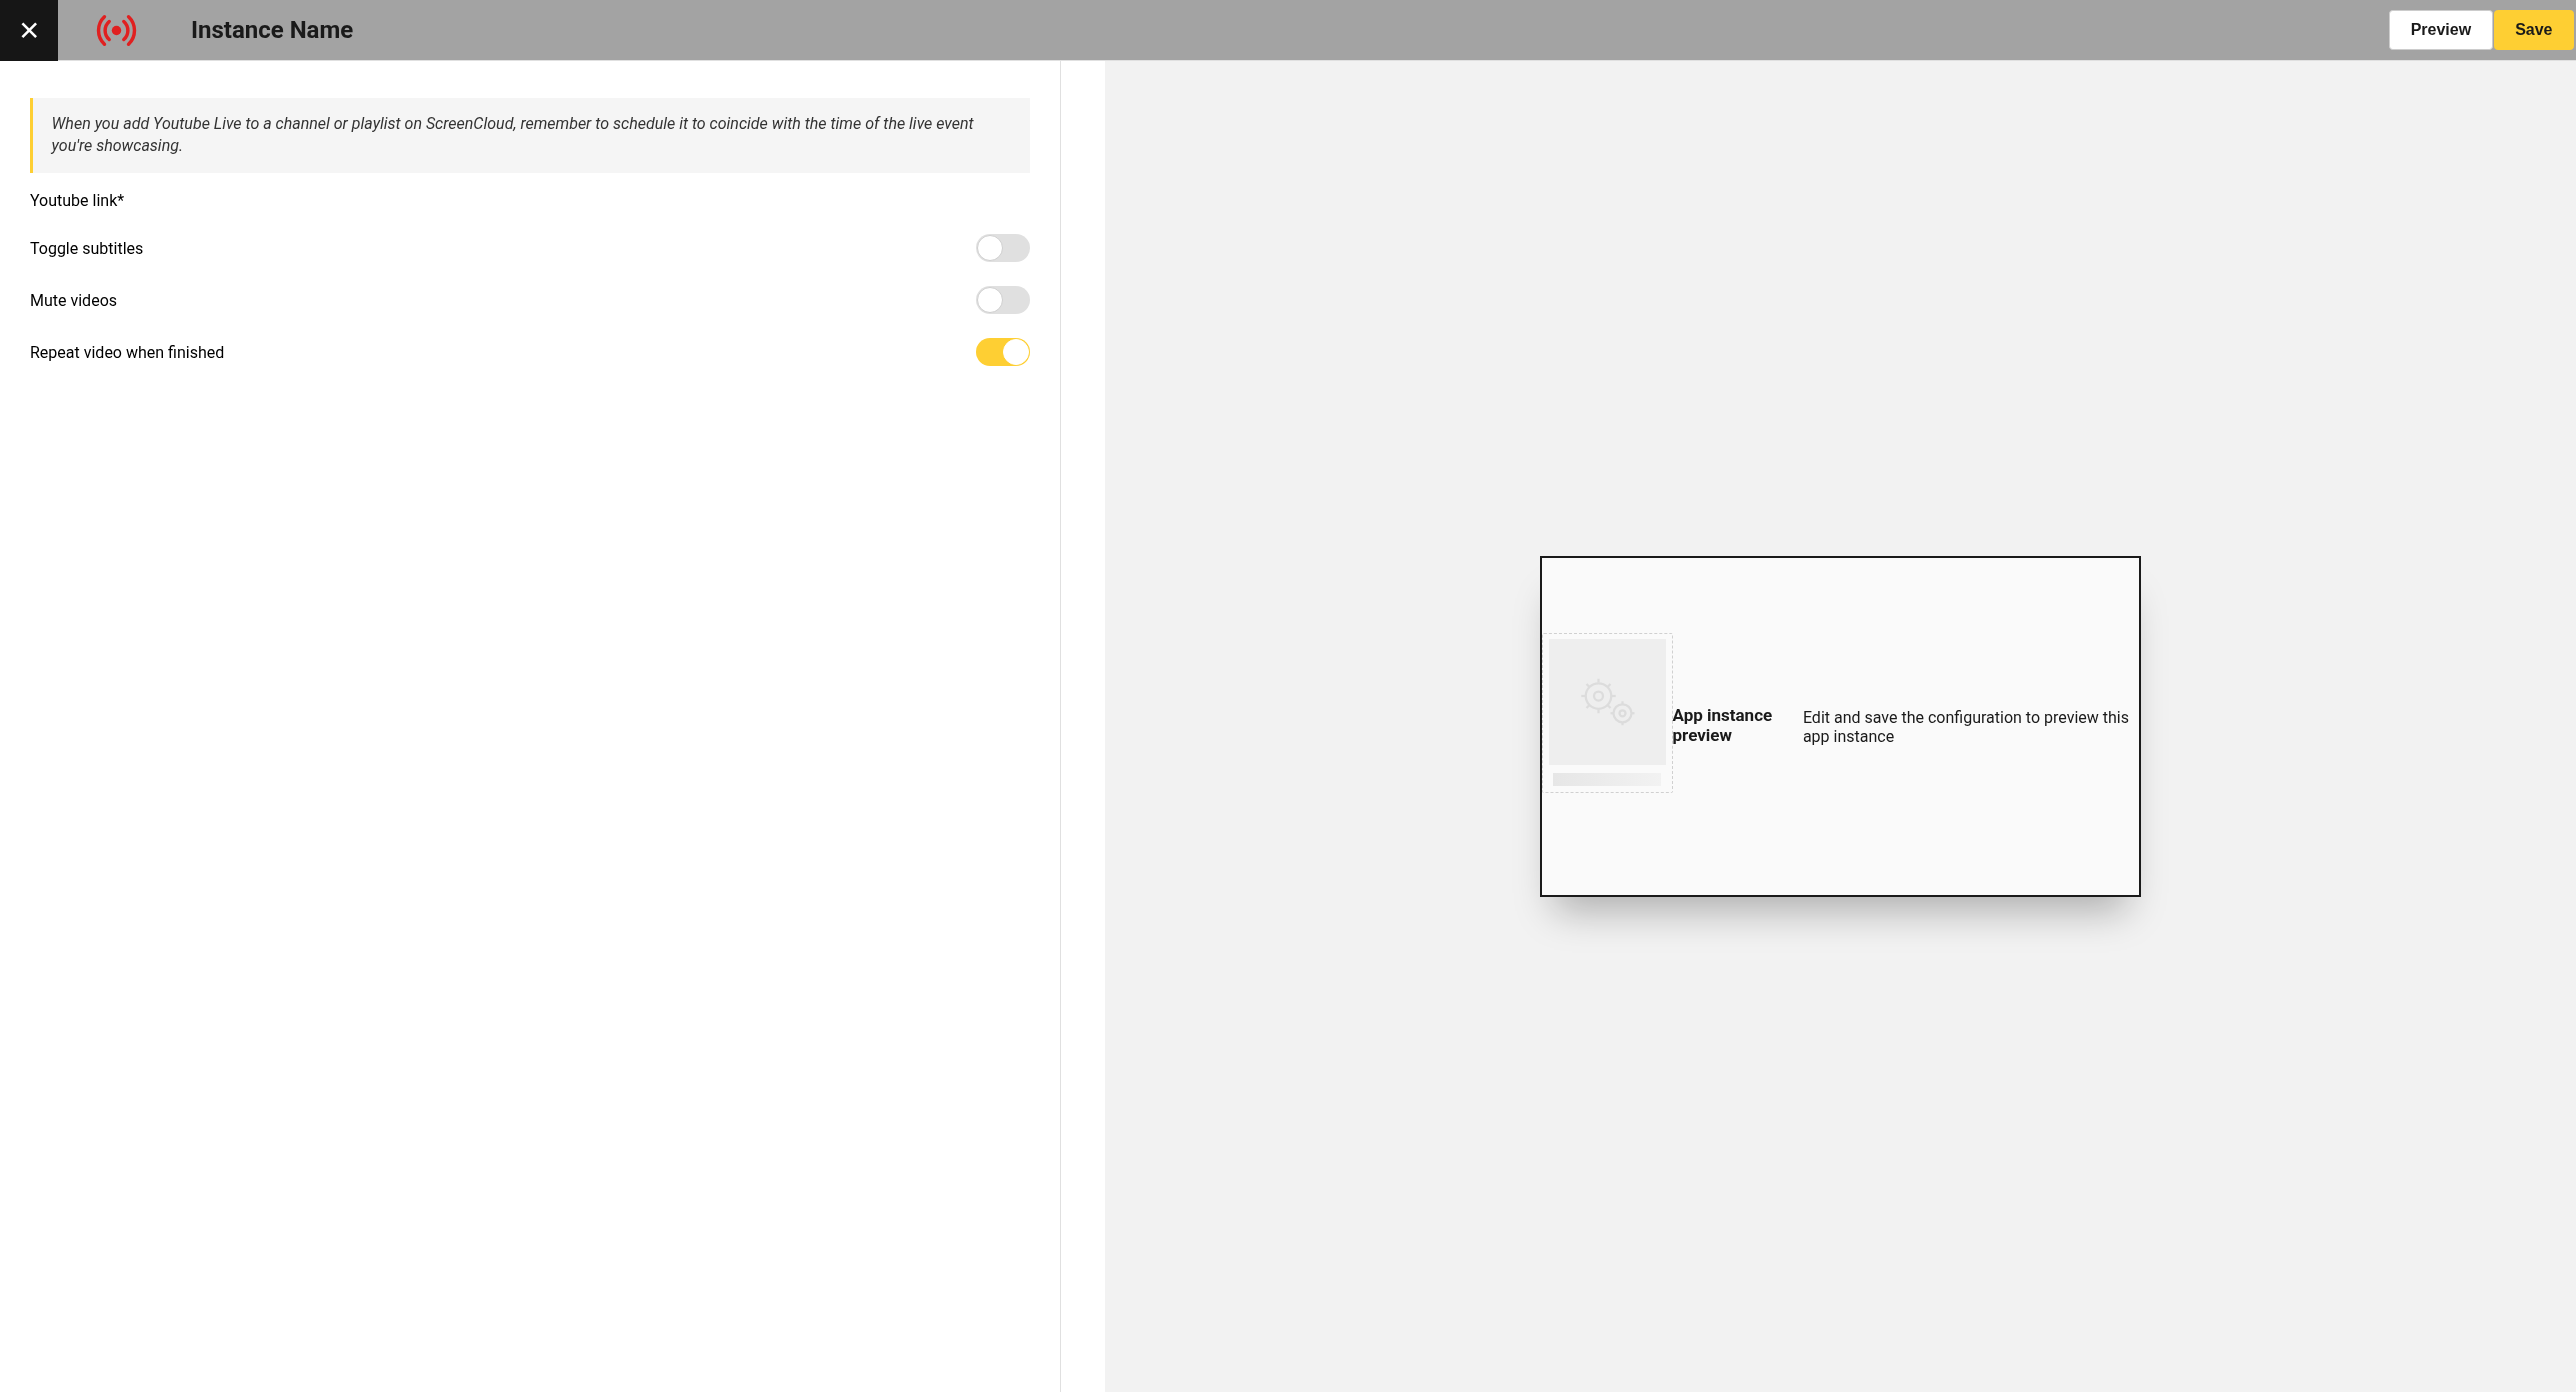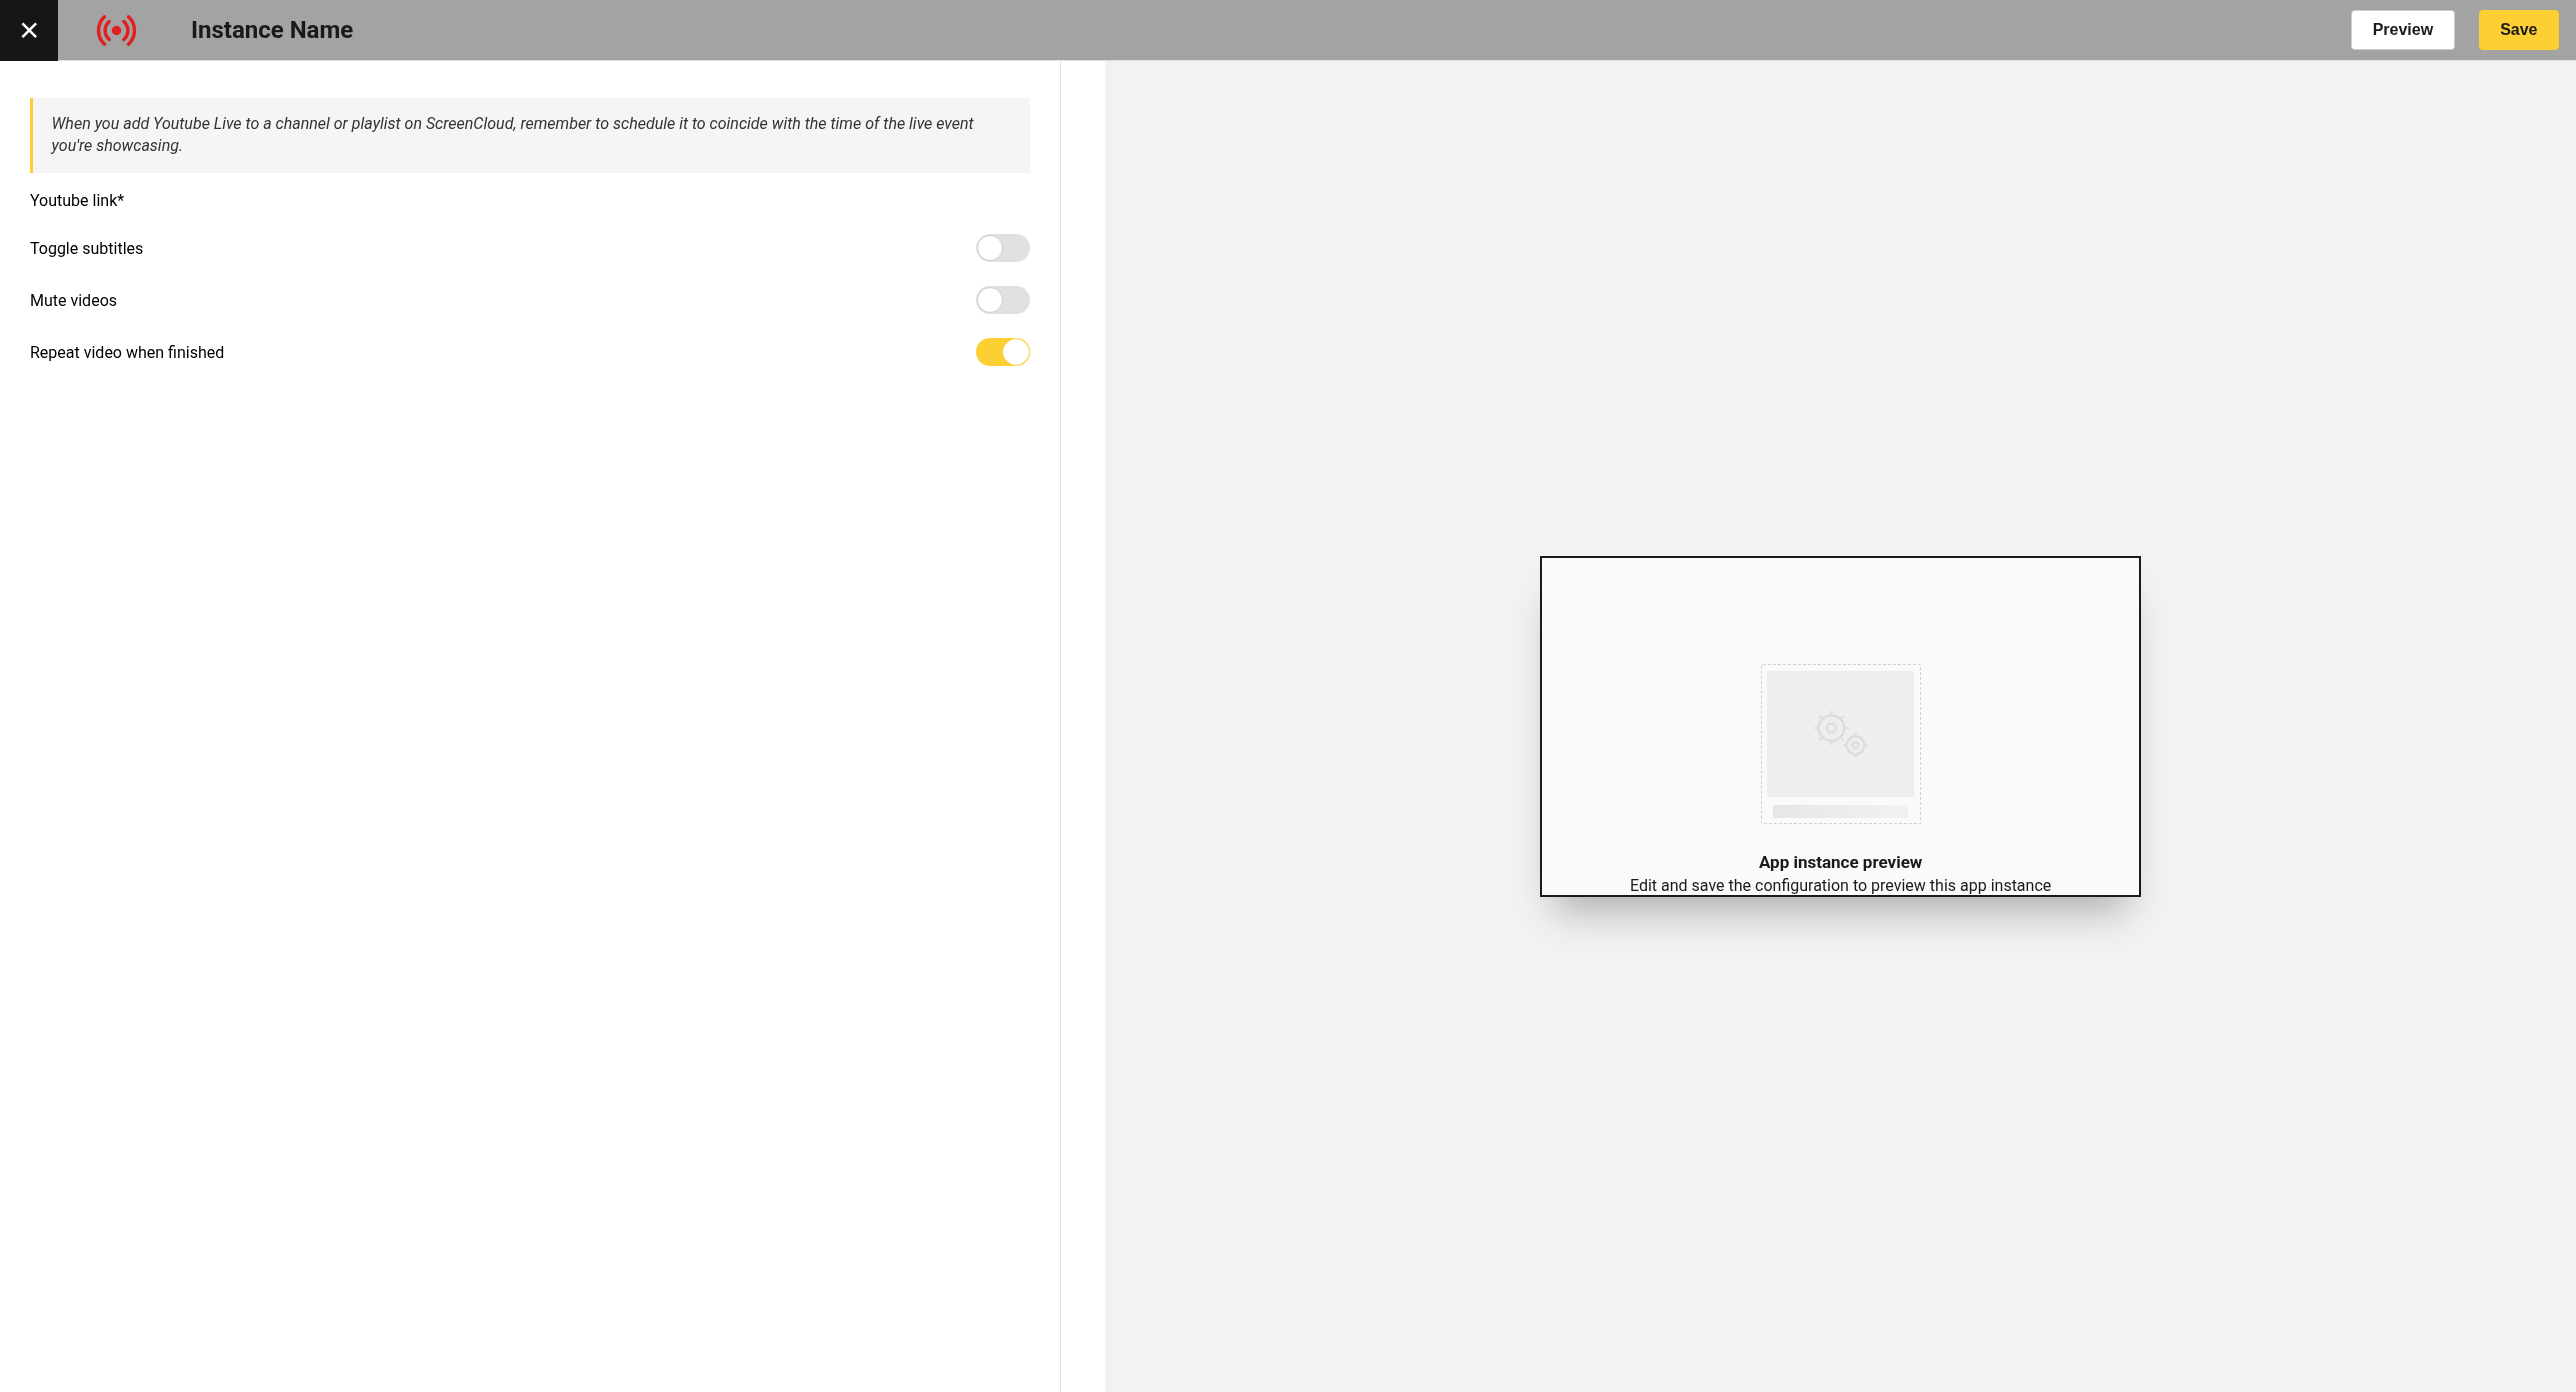--- a/index.html
+++ b/index.html
@@ -49,22 +49,22 @@
     }
     .instance-title {
       margin-left: 51px;
       font-size: 24px;
       font-weight: 700;
       color: #1a1a1a;
       flex: 1;
     }
     .header-actions {
       display: flex;
-      gap: 24px;
-      margin-right: 17px;
+      gap: 1px;
+      margin-right: 2px;
     }
     .btn {
       padding: 10.3px 20.5px;
       font-size: 16px;
       font-weight: 600;
       border-radius: 3.7px;
       cursor: pointer;
       border: 0.9px solid #ccc;
       background: #fff;
       color: #1a1a1a;
@@ -158,23 +158,23 @@
     .toggle.on .toggle-knob {
       left: 27px;
       border-color: #fff;
     }
     .preview-frame {
       width: 601px;
       height: 341px;
       background: #fafafa;
       border: 2.8px solid #1a1a1a;
       display: flex;
-      flex-direction: column;
-      align-items: center;
-      justify-content: flex-end;
+      flex-direction: row;
+      align-items: center;
+      justify-content: center;
       box-shadow: 0 28px 37px -14px rgba(0,0,0,0.28);
     }
     .placeholder-img {
       width: 160px;
       height: 160px;
       border: 0.9px dashed #d0d0d0;
       border-radius: 1.9px;
       background: #fafafa;
       display: flex;
       flex-direction: column;

